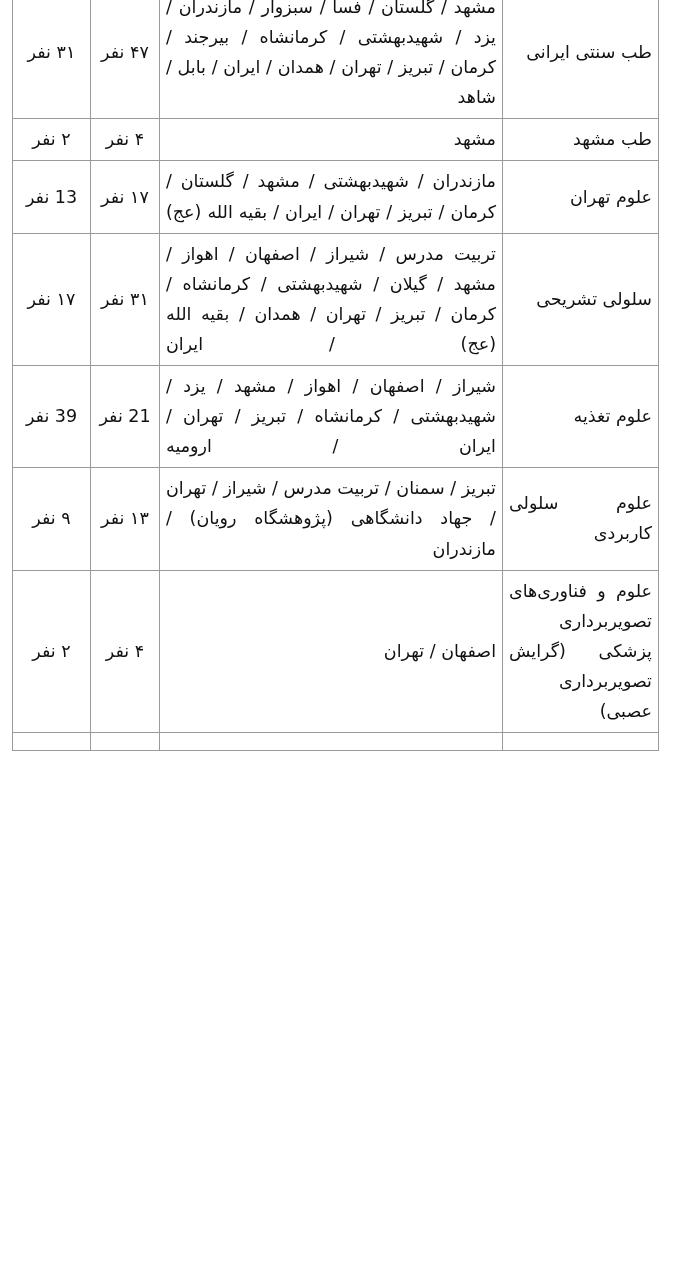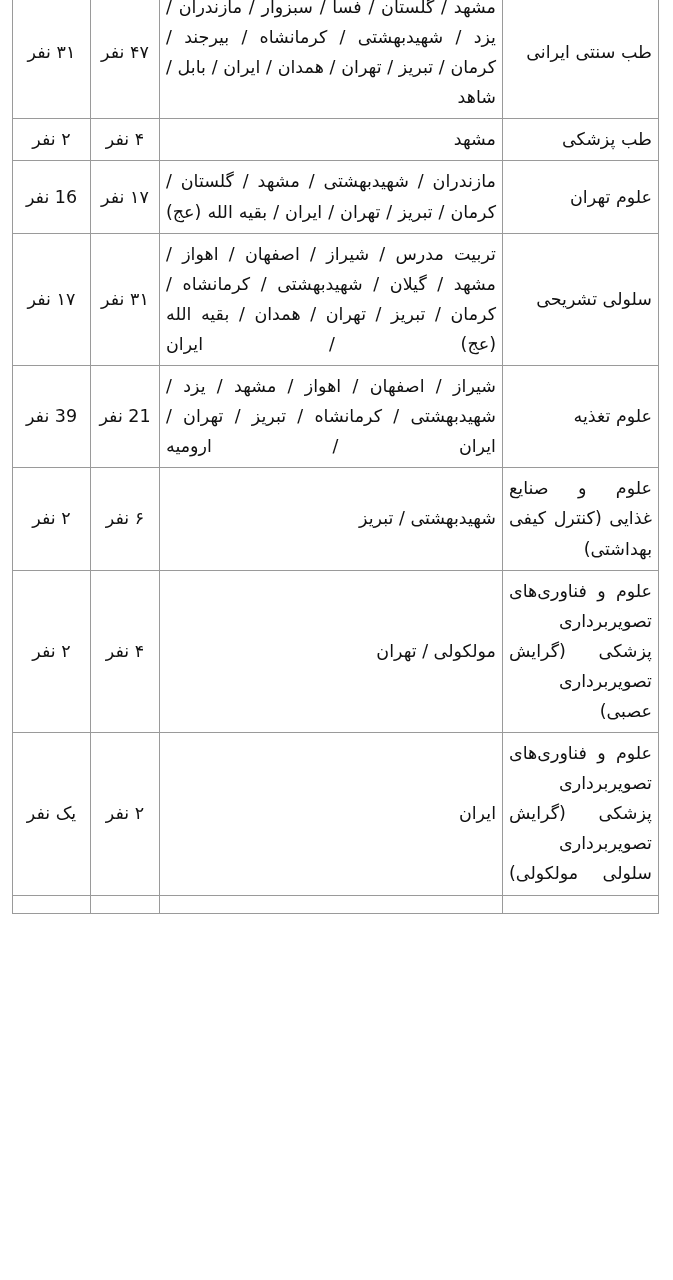--- a/index.html
+++ b/index.html
@@ -100,68 +100,62 @@
     <tbody>
 
       <tr>
         <td class="field single-line">طب سنتی ایرانی</td>
         <td class="unis">مشهد / گلستان / فسا / سبزوار / مازندران / یزد / شهیدبهشتی / کرمانشاه / بیرجند / کرمان / تبریز / تهران / همدان / ایران / بابل / شاهد</td>
         <td class="count">۴۷ نفر</td>
         <td class="count">۳۱ نفر</td>
       </tr>
 
       <tr>
-        <td class="field single-line">طب پزشکی</td>
+        <td class="field single-line">طب مشهد</td>
         <td class="unis short">مشهد</td>
         <td class="count">۴ نفر</td>
         <td class="count">۲ نفر</td>
       </tr>
 
       <tr>
         <td class="field single-line">علوم تهران</td>
         <td class="unis">مازندران / شهیدبهشتی / مشهد / گلستان / کرمان / تبریز / تهران / ایران / بقیه الله (عج)</td>
         <td class="count">۱۷ نفر</td>
-        <td class="count">16 نفر</td>
+        <td class="count">13 نفر</td>
       </tr>
 
       <tr>
         <td class="field single-line">سلولی تشریحی</td>
         <td class="unis">تربیت مدرس / شیراز / اصفهان / اهواز / مشهد / گیلان / شهیدبهشتی / کرمانشاه / کرمان / تبریز / تهران / همدان / بقیه الله (عج) / ایران</td>
         <td class="count">۳۱ نفر</td>
         <td class="count">۱۷ نفر</td>
       </tr>
 
       <tr>
         <td class="field single-line">علوم تغذیه</td>
         <td class="unis">شیراز / اصفهان / اهواز / مشهد / یزد / شهیدبهشتی / کرمانشاه / تبریز / تهران / ایران / ارومیه</td>
         <td class="count">21 نفر</td>
         <td class="count">39 نفر</td>
       </tr>
 
+      <tr>
+        <td class="field">علوم سلولی کاربردی</td>
+        <td class="unis">تبریز / سمنان / تربیت مدرس / شیراز / تهران / جهاد دانشگاهی (پژوهشگاه رویان) / مازندران</td>
+        <td class="count">۱۳ نفر</td>
+        <td class="count">۹ نفر</td>
+      </tr>
 
-      <tr>
-        <td class="field">علوم و صنایع غذایی (کنترل کیفی بهداشتی)</td>
-        <td class="unis short">شهیدبهشتی / تبریز</td>
-        <td class="count">۶ نفر</td>
-        <td class="count">۲ نفر</td>
-      </tr>
 
       <tr>
         <td class="field">علوم و فناوری‌های تصویربرداری پزشکی (گرایش تصویربرداری عصبی)</td>
-        <td class="unis short">مولکولی / تهران</td>
+        <td class="unis short">اصفهان / تهران</td>
         <td class="count">۴ نفر</td>
         <td class="count">۲ نفر</td>
       </tr>
 
-      <tr>
-        <td class="field">علوم و فناوری‌های تصویربرداری پزشکی (گرایش تصویربرداری سلولی مولکولی)</td>
-        <td class="unis short">ایران</td>
-        <td class="count">۲ نفر</td>
-        <td class="count">یک نفر</td>
-      </tr>
 
       <tr>
         <td class="tail"></td>
         <td class="tail"></td>
         <td class="tail"></td>
         <td class="tail"></td>
       </tr>
 
     </tbody>
   </table>

